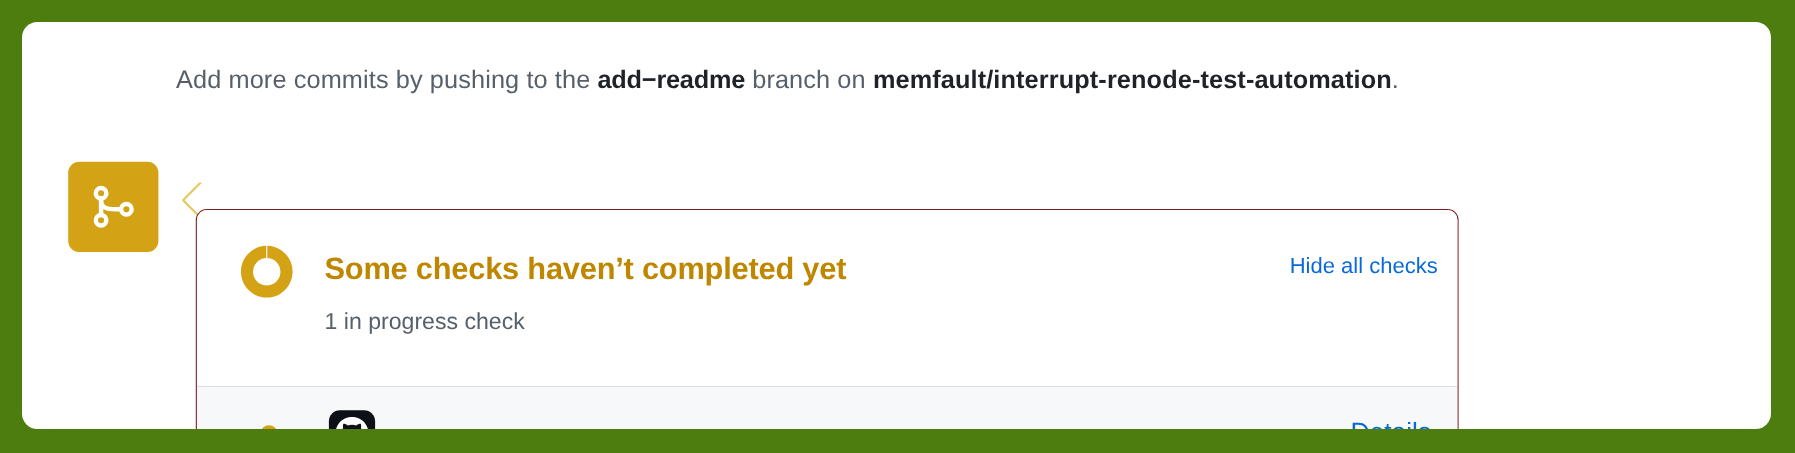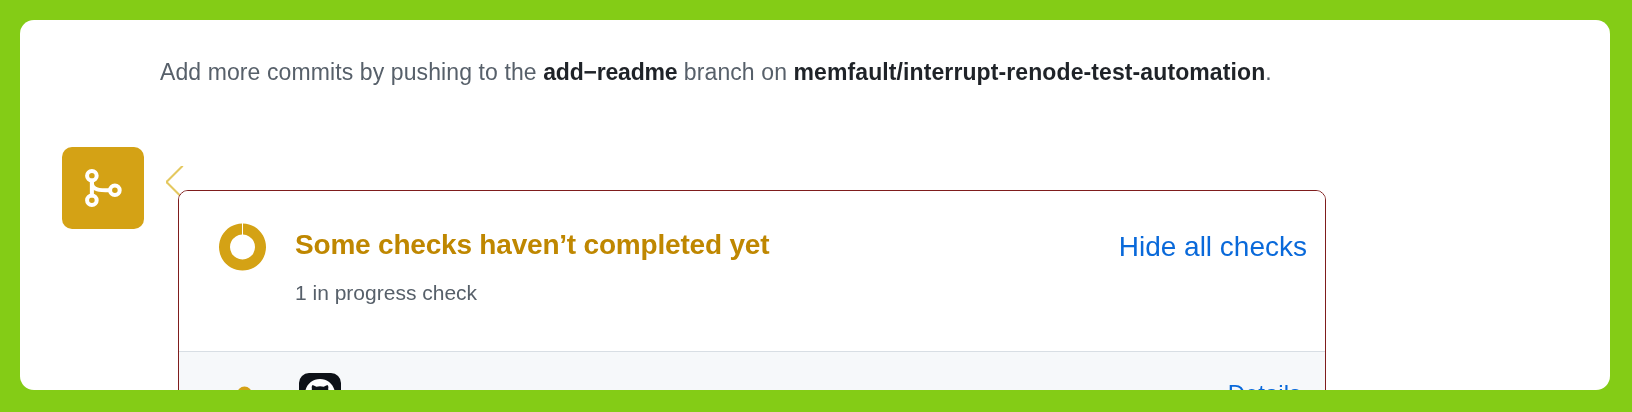--- a/index.html
+++ b/index.html
@@ -11,21 +11,21 @@
     height: 412px;
     background: #110e2b;
     font-family: "Liberation Sans", sans-serif;
     overflow: hidden;
   }
 
   .screen {
     position: relative;
     width: 1632px;
     height: 412px;
-    background: #84cc16;
+    background: #4d7c0f;
   }
 
   
   .page-card {
     position: absolute;
     left: 20px;
     top: 20px;
     width: 1590px;
     height: 370px;
     background: #ffffff;
@@ -132,21 +132,21 @@
     left: 116px;
     top: 90px;
     font-size: 21px;
     color: #57606a;
     white-space: nowrap;
   }
   .hide-all {
     position: absolute;
     right: 18px;
     top: 40px;
-    font-size: 28px;
+    font-size: 20px;
     color: #0969da;
     white-space: nowrap;
     cursor: pointer;
   }
 
   .divider {
     position: absolute;
     left: 0;
     top: 160px;
     width: 100%;

